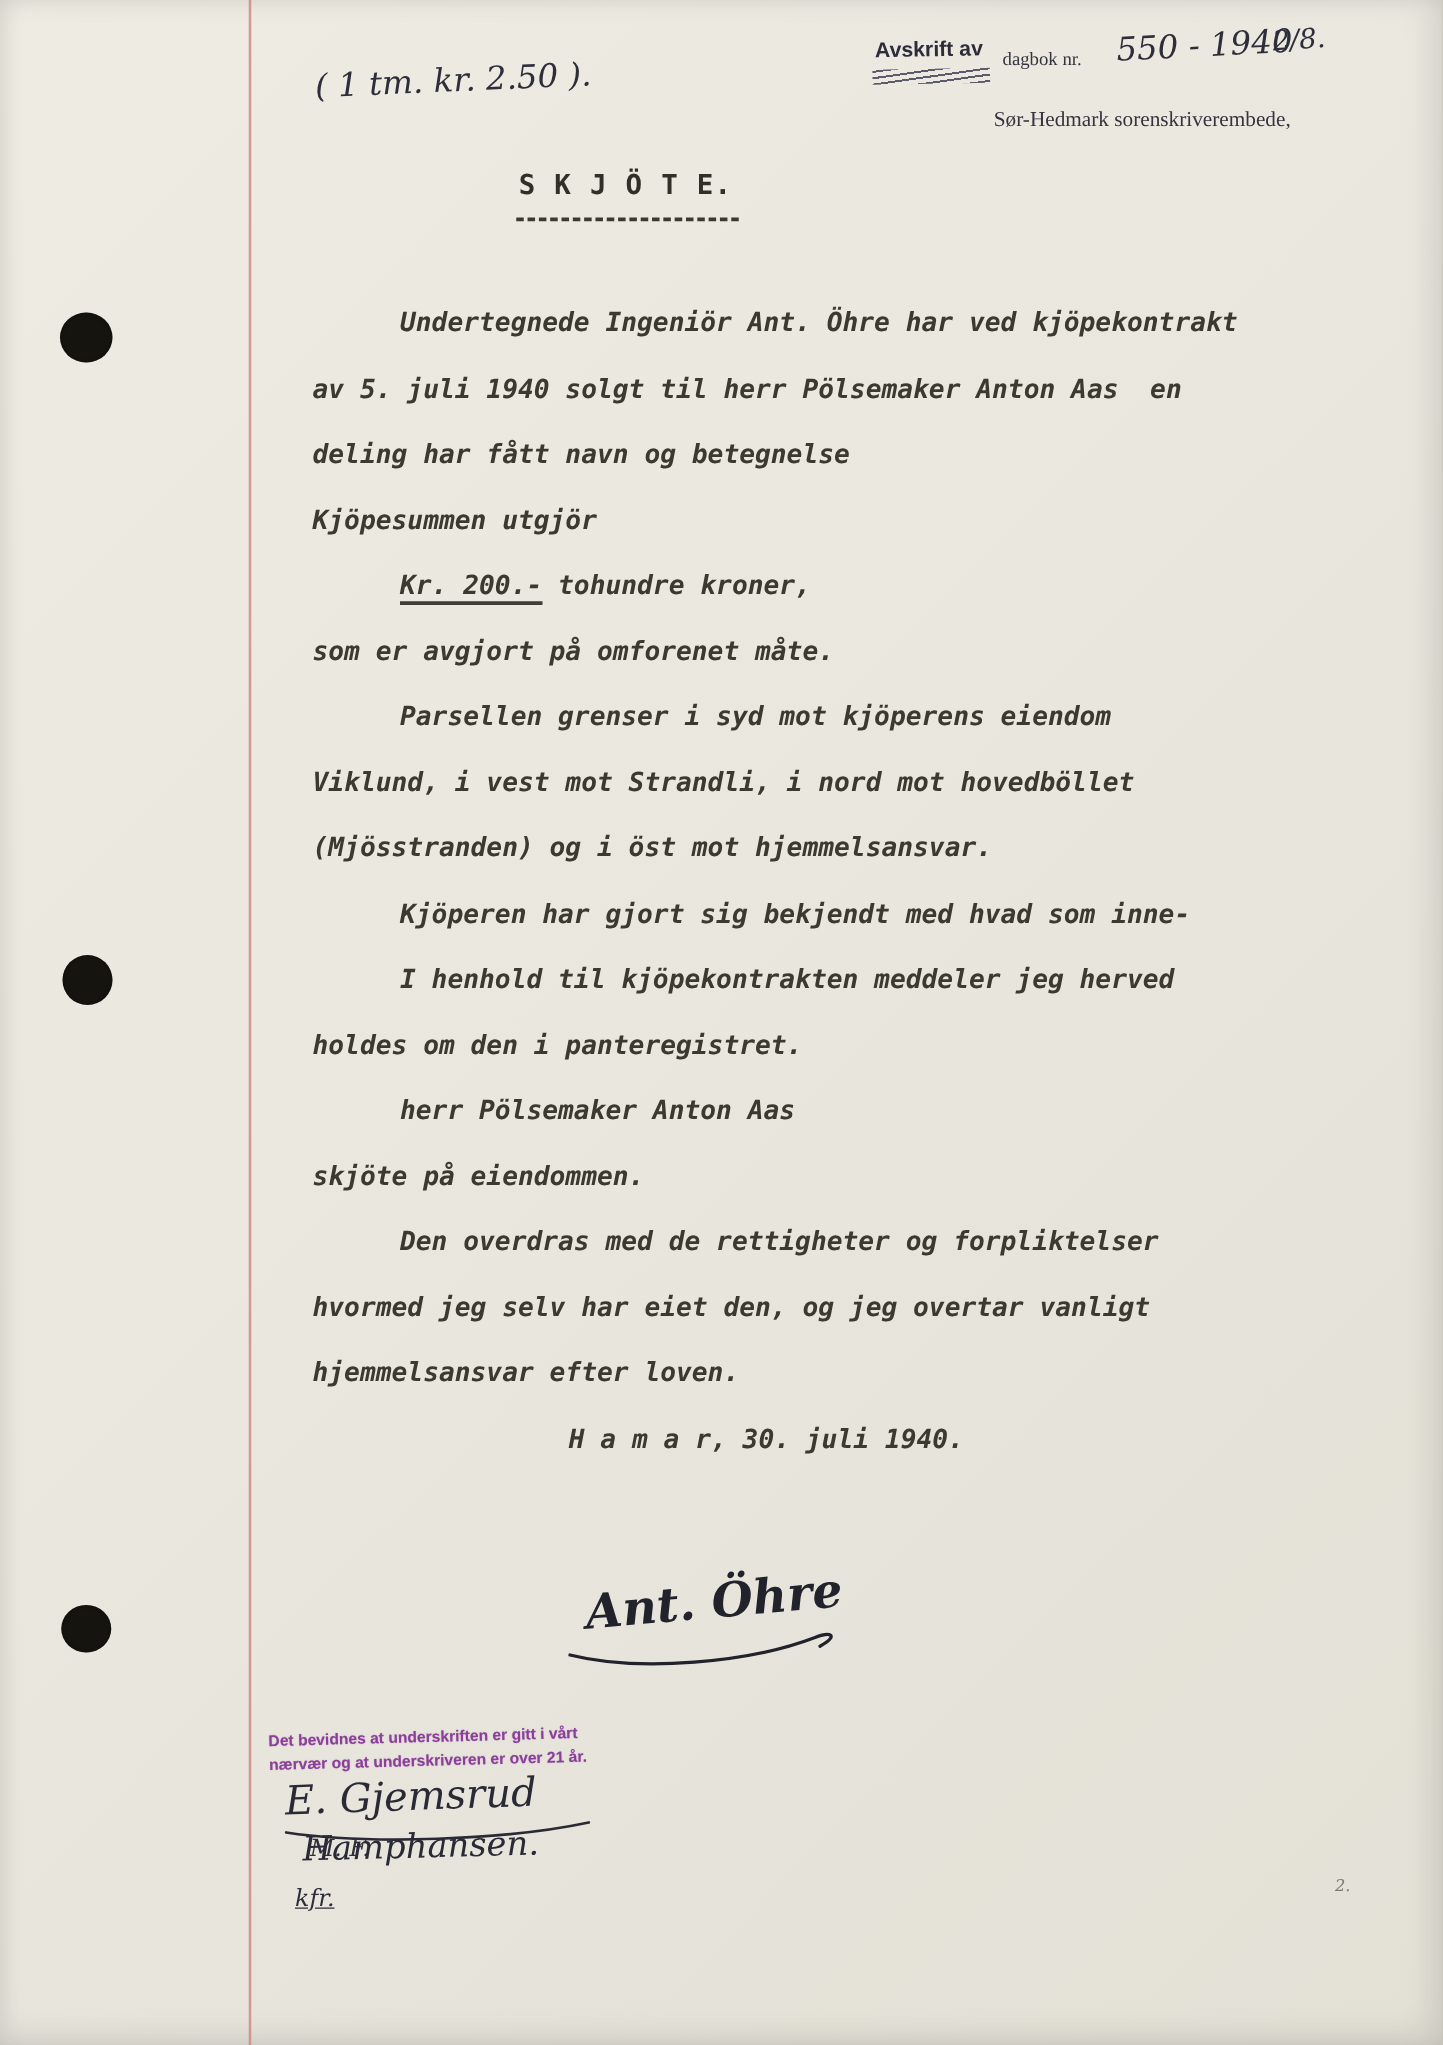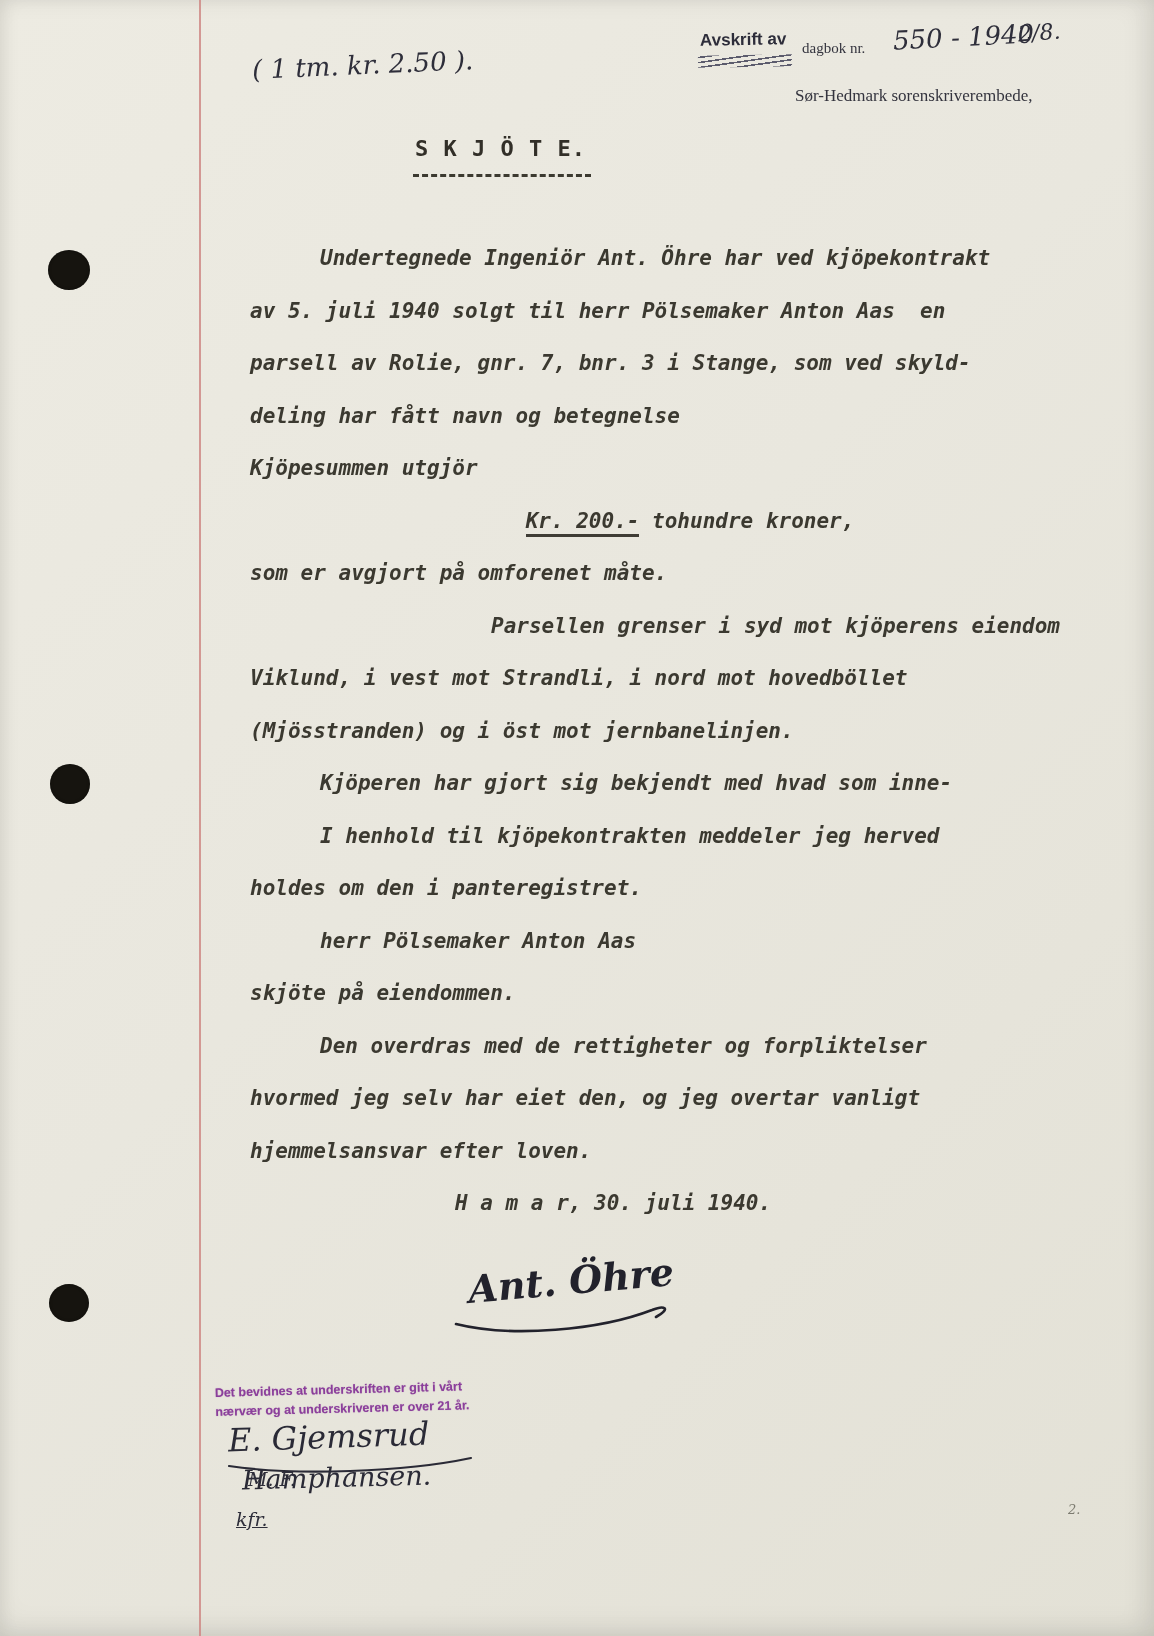--- a/index.html
+++ b/index.html
@@ -57,28 +57,27 @@
   <div class="abs hw" style="left:893px;top:22px;font-size:26px;transform:rotate(-3deg);">550 - 1940</div>
   <div class="abs hw" style="left:1018px;top:20px;font-size:22px;transform:rotate(-4deg);">2/8.</div>
   <div class="abs print-serif" style="left:795px;top:86px;font-size:17px;">Sør-Hedmark sorenskriverembede,</div>
 
   <div class="abs title">S K J Ö T E.</div>
   <div class="abs title-underline"></div>
 
   <div class="abs doc-body">
       <div class="doc-line" style="padding-left: 70px;"><span>Undertegnede Ingeniör Ant. Öhre har ved kjöpekontrakt</span></div>
       <div class="doc-line"><span>av 5. juli 1940 solgt til herr Pölsemaker Anton Aas  en</span></div>
-      <div class="doc-line"><span>parsell av Rolie, gnr. 7, bnr. 3 i Stange, som ved skyld-</span></div>
       <div class="doc-line"><span>deling har fått navn og betegnelse</span></div>
       <div class="doc-line"><span>Kjöpesummen utgjör</span></div>
-      <div class="doc-line" style="padding-left: 70px; text-align: center;"><span class="u">Kr. 200.-</span><span> tohundre kroner,</span></div>
+      <div class="doc-line" style="padding-left: 70px;"><span class="u">Kr. 200.-</span><span> tohundre kroner,</span></div>
       <div class="doc-line"><span>som er avgjort på omforenet måte.</span></div>
-      <div class="doc-line" style="padding-left: 70px; text-align: right;"><span>Parsellen grenser i syd mot kjöperens eiendom</span></div>
+      <div class="doc-line" style="padding-left: 70px;"><span>Parsellen grenser i syd mot kjöperens eiendom</span></div>
       <div class="doc-line"><span>Viklund, i vest mot Strandli, i nord mot hovedböllet</span></div>
-      <div class="doc-line"><span>(Mjösstranden) og i öst mot jernbanelinjen.</span></div>
+      <div class="doc-line"><span>(Mjösstranden) og i öst mot hjemmelsansvar.</span></div>
       <div class="doc-line" style="padding-left: 70px;"><span>Kjöperen har gjort sig bekjendt med hvad som inne-</span></div>
       <div class="doc-line" style="padding-left: 70px;"><span>I henhold til kjöpekontrakten meddeler jeg herved</span></div>
       <div class="doc-line"><span>holdes om den i panteregistret.</span></div>
       <div class="doc-line" style="padding-left: 70px;"><span>herr Pölsemaker Anton Aas</span></div>
       <div class="doc-line"><span>skjöte på eiendommen.</span></div>
       <div class="doc-line" style="padding-left: 70px;"><span>Den overdras med de rettigheter og forpliktelser</span></div>
       <div class="doc-line"><span>hvormed jeg selv har eiet den, og jeg overtar vanligt</span></div>
       <div class="doc-line"><span>hjemmelsansvar efter loven.</span></div>
       <div class="doc-line" style="padding-left: 205px;"><span>H a m a r, 30. juli 1940.</span></div>
     </div>

